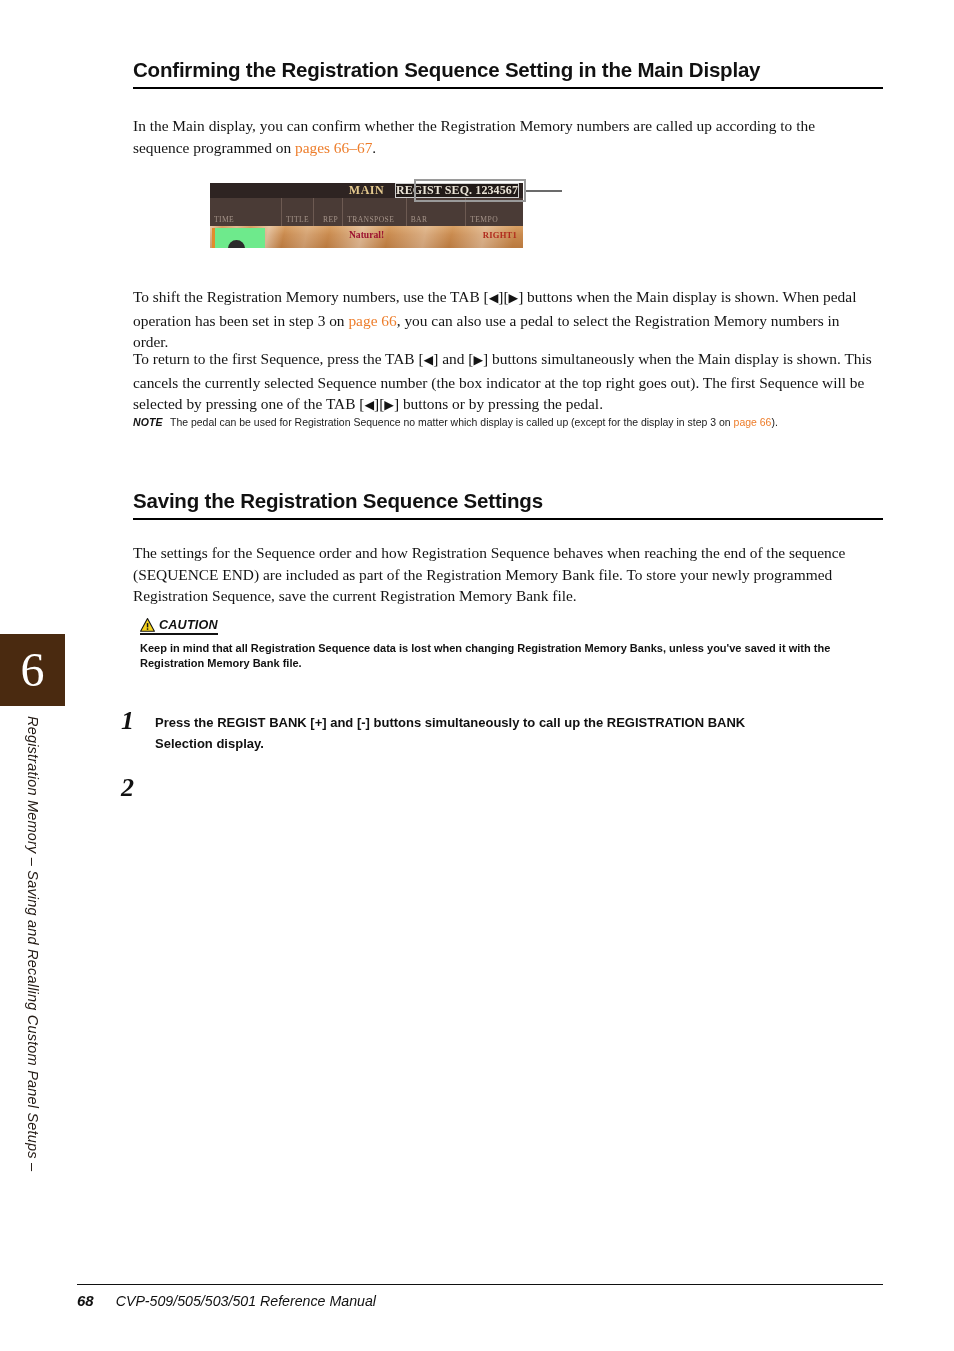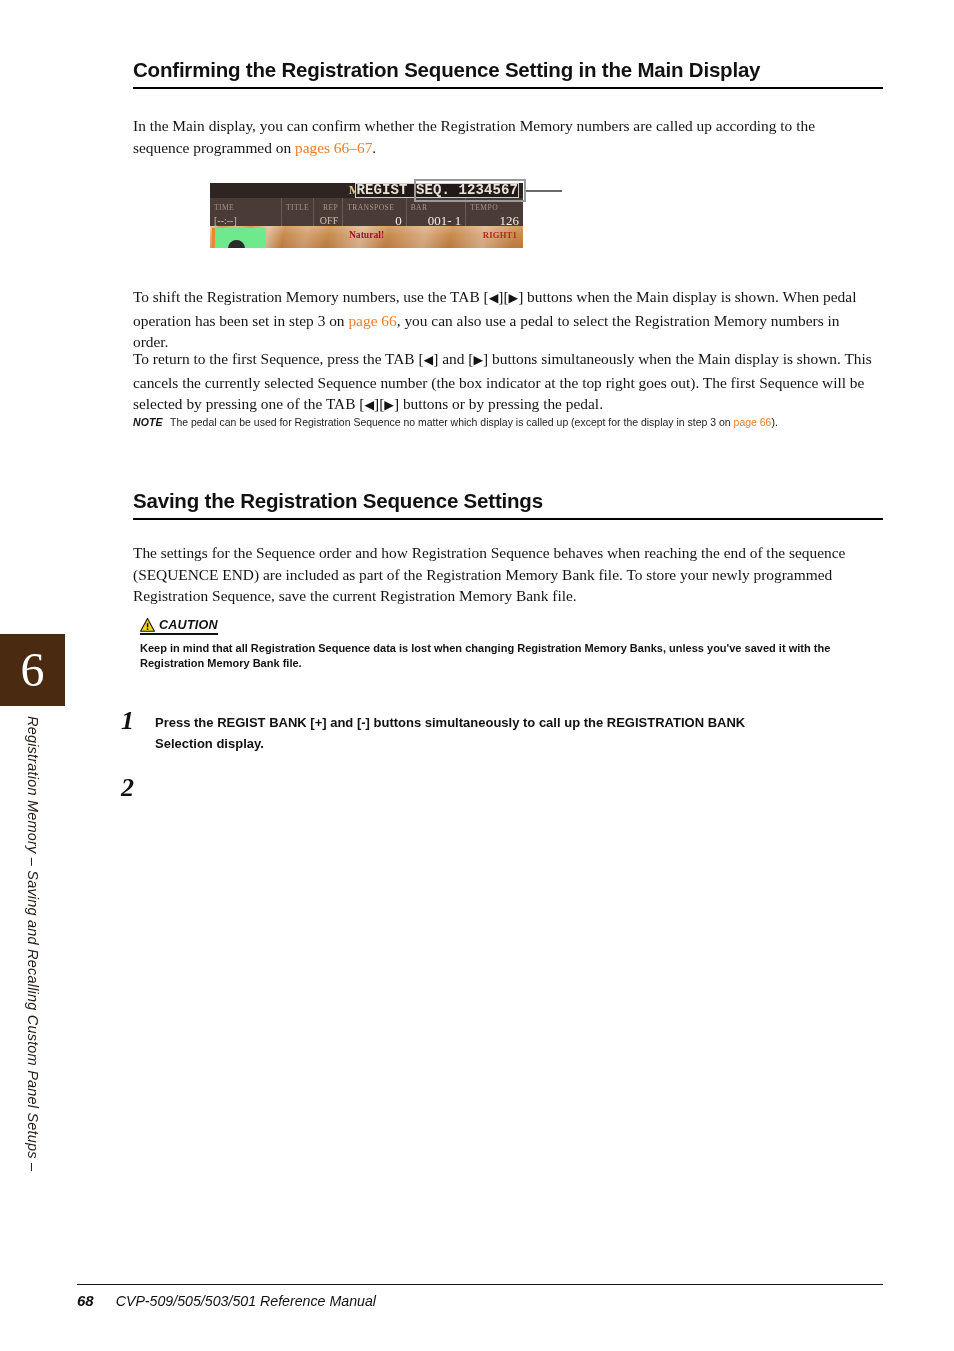--- a/index.html
+++ b/index.html
@@ -161,39 +161,39 @@
     right: 4px;
     top: 0px;
     height: 15px;
     min-width: 108px;
     background: #211a18;
     border: 1.6px solid #cfcfcf;
     box-sizing: border-box;
     text-align: center;
   }
   #regist-seq-text {
-    font-family: Liberation Mono, monospace;
-    font-weight: bold;
-    font-size: 14px;
+    font-family: Liberation Serif, serif;
+    font-weight: bold;
+    font-size: 12px;
     line-height: 12px;
     color: #e9e3d6;
     letter-spacing: .1px;
     display: block;
   }
   #lcd-infobar {
     position: relative;
     height: 28px;
     background: #4a3b36;
     display: flex;
   }
   .lcd-cell {
     position: relative;
     border-left: 1px solid #6d5a52;
     box-sizing: border-box;
-    padding: 4px 4px;
+    padding: 16px 4px;
   }
   .lcd-cell:first-child { border-left: none; }
   .cell-label {
     display: block;
     font-family: "Liberation Serif", serif;
     font-size: 7.6px;
     line-height: 11px;
     color: #a49389;
     letter-spacing: .4px;
     white-space: nowrap;

